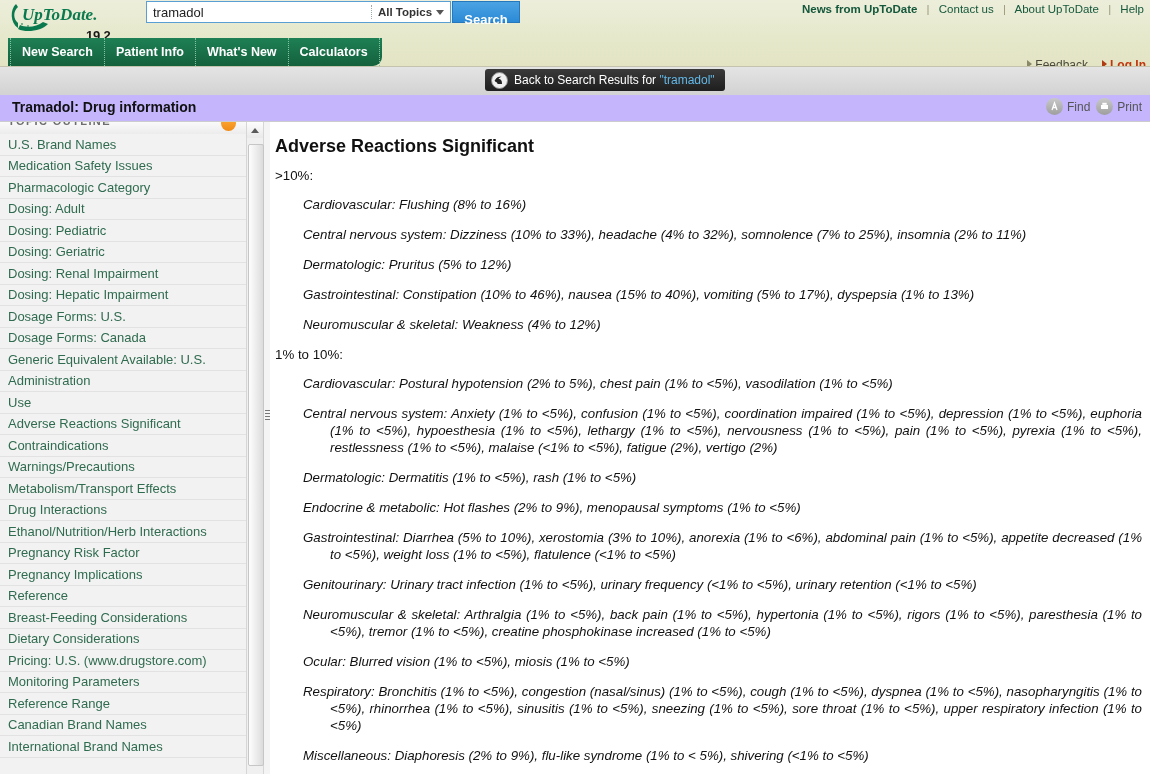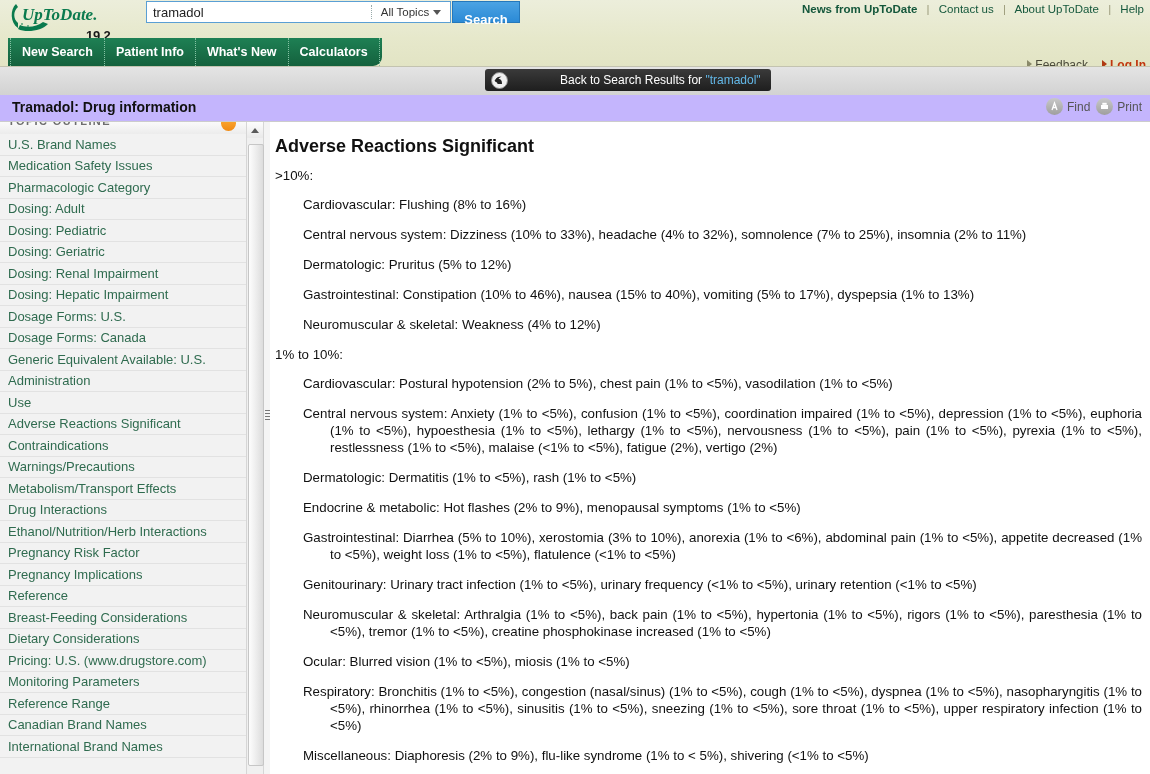--- a/index.html
+++ b/index.html
@@ -71,20 +71,21 @@
   #topic-select {
     width: 78px;
     display: flex;
     align-items: center;
     justify-content: center;
     gap: 4px;
     font-size: 11.5px;
     color: #333;
     cursor: pointer;
     user-select: none;
+    font-weight: bold;
   }
   .caret-down {
     width: 0; height: 0;
     border-left: 4px solid transparent;
     border-right: 4px solid transparent;
     border-top: 5px solid #555;
   }
   #search-button {
     position: absolute;
     left: 452px;
@@ -192,21 +193,20 @@
     display: flex;
     align-items: center;
     padding: 0 10px 0 6px;
     gap: 6px;
     cursor: pointer;
   }
   #back-btn .btxt {
     color: #ffffff;
     font-size: 12px;
     white-space: nowrap;
-    margin-left: 46px;
   }
   #back-btn .bquoted { color: #63b8e8; }
 
   
   #titlebar {
     position: relative;
     height: 26px;
     background: #c4b5fd;
     border-bottom: 1px solid #cccccc;
   }
@@ -365,20 +365,21 @@
     color: #111;
     margin: 0 0 13px 0;
     padding-left: 28px;
     text-indent: -1px;
     line-height: 17px;
     text-align: justify;
   }
   .lvl1.hang {
     padding-left: 55px;
     text-indent: -27px;
+    font-style: italic;
   }
 </style>
 </head>
 <body>
 
 <div id="topbar">
 
   <div id="logo-block">
     <svg class="logo-svg" width="130" height="34" viewBox="0 0 130 34">
       <path d="M8 3 C2 8, 2 22, 10 27 L10 22 C5 18, 5 10, 10 6 Z" fill="#0a7a4e"></path>

